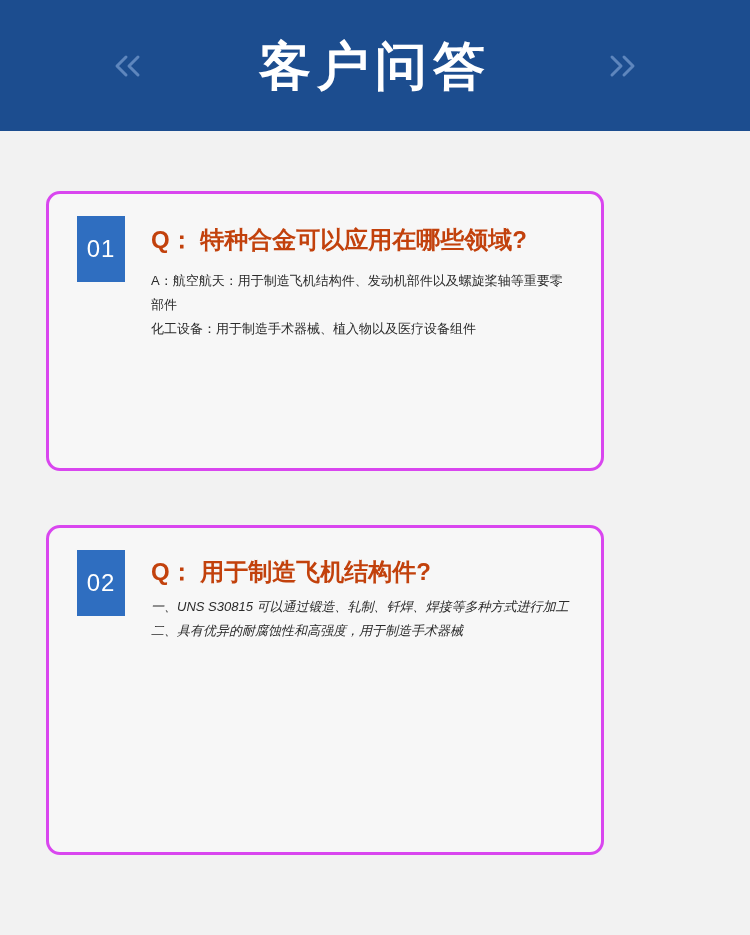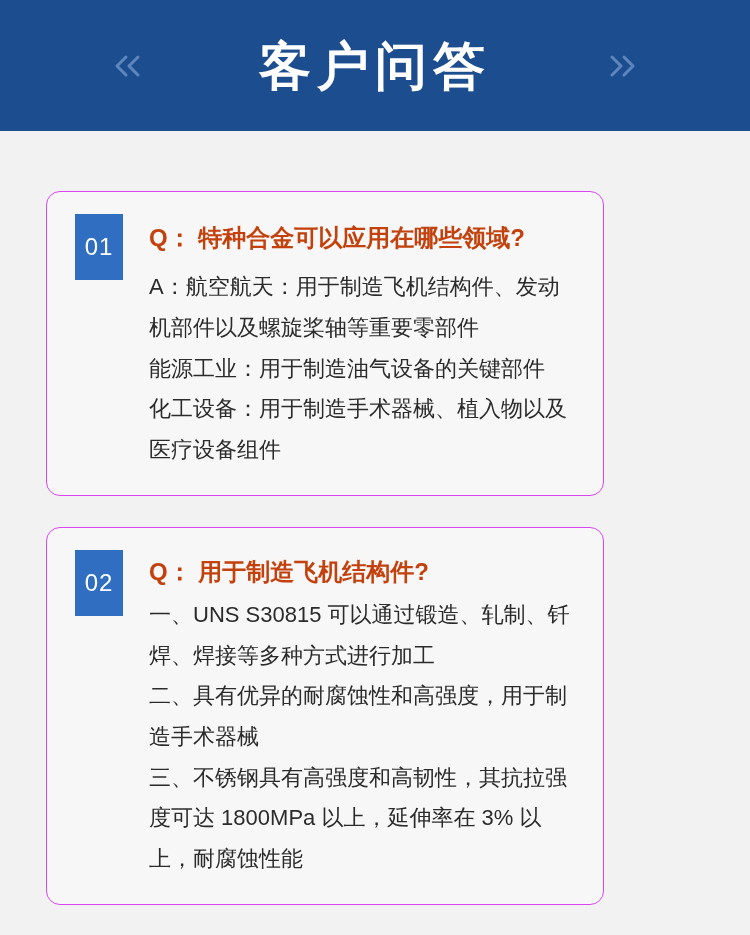--- a/index.html
+++ b/index.html
@@ -54,31 +54,31 @@
   .arrow svg { display: block; }
 
   
   .cards {
     padding: 0 46px;
     box-sizing: border-box;
   }
   .card {
     position: relative;
     background: #f7f7f7;
-    border: 1px solid #d946ef;
+    border: 3px solid #d946ef;
     border-radius: 14px;
     box-sizing: border-box;
     padding: 22px 26px 24px 26px;
   }
   .card.first {
     margin-top: 60px;
     min-height: 280px;
   }
   .card.second {
-    margin-top: 31px;
+    margin-top: 54px;
     min-height: 330px;
   }
 
   .num-badge {
     position: absolute;
     left: 28px;
     top: 22px;
     width: 48px;
     height: 66px;
     background: #2f6ec0;
@@ -98,33 +98,34 @@
     font-size: 24px;
     font-weight: bold;
     color: #c2410c;
     line-height: 1.3;
     margin: 8px 0 0 0;
     white-space: pre;
   }
 
   .answer {
     margin-top: 14px;
-    font-size: 22px;
+    font-size: 13px;
     color: #2b2b2b;
     line-height: 1.85;
   }
   .answer p {
     margin: 0;
   }
 
   .card.second .question {
     margin-top: 6px;
   }
   .card.second .answer {
     margin-top: 8px;
+    font-style: italic;
   }
 </style>
 </head>
 <body>
 
 <div class="page">
 
   <div class="header">
     <span class="arrow left">
       <svg width="40" height="26" viewBox="0 0 40 26" aria-hidden="true">
@@ -144,32 +145,30 @@
   </div>
 
   <div class="cards">
 
     <div class="card first">
       <div class="num-badge">01</div>
       <div class="card-body">
         <div class="question">Q： 特种合金可以应用在哪些领域?</div>
         <div class="answer">
           <p>A：航空航天：用于制造飞机结构件、发动机部件以及螺旋桨轴等重要零部件</p>
-          <p>能源工业：用于制造油气设备的关键部件</p>
           <p>化工设备：用于制造手术器械、植入物以及医疗设备组件</p>
         </div>
       </div>
     </div>
 
     <div class="card second">
       <div class="num-badge">02</div>
       <div class="card-body">
         <div class="question">Q： 用于制造飞机结构件?</div>
         <div class="answer">
           <p>一、UNS S30815 可以通过锻造、轧制、钎焊、焊接等多种方式进行加工</p>
           <p>二、具有优异的耐腐蚀性和高强度，用于制造手术器械</p>
-          <p>三、不锈钢具有高强度和高韧性，其抗拉强度可达 1800MPa 以上，延伸率在 3% 以上，耐腐蚀性能</p>
         </div>
       </div>
     </div>
 
   </div>
 </div>
 
 </body></html>

